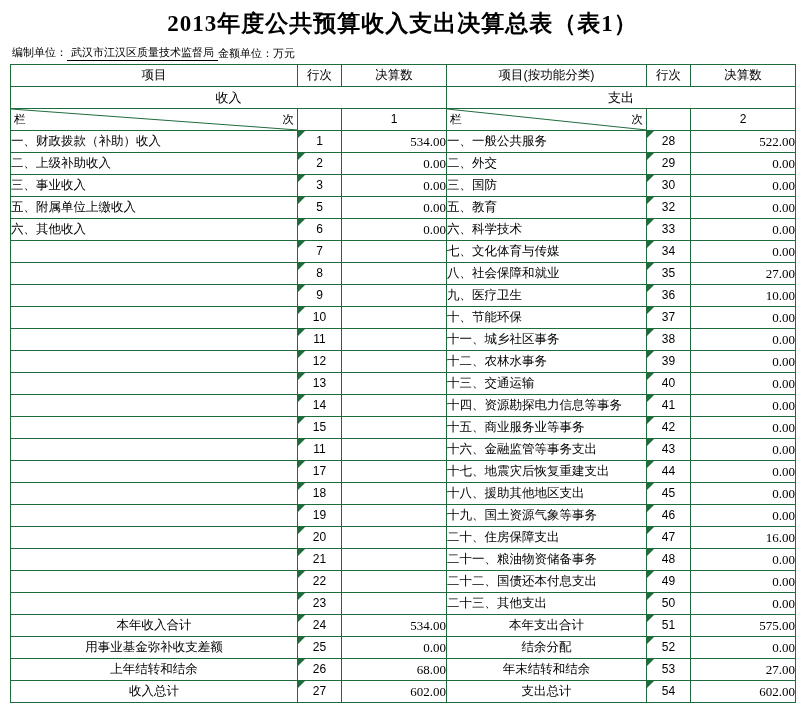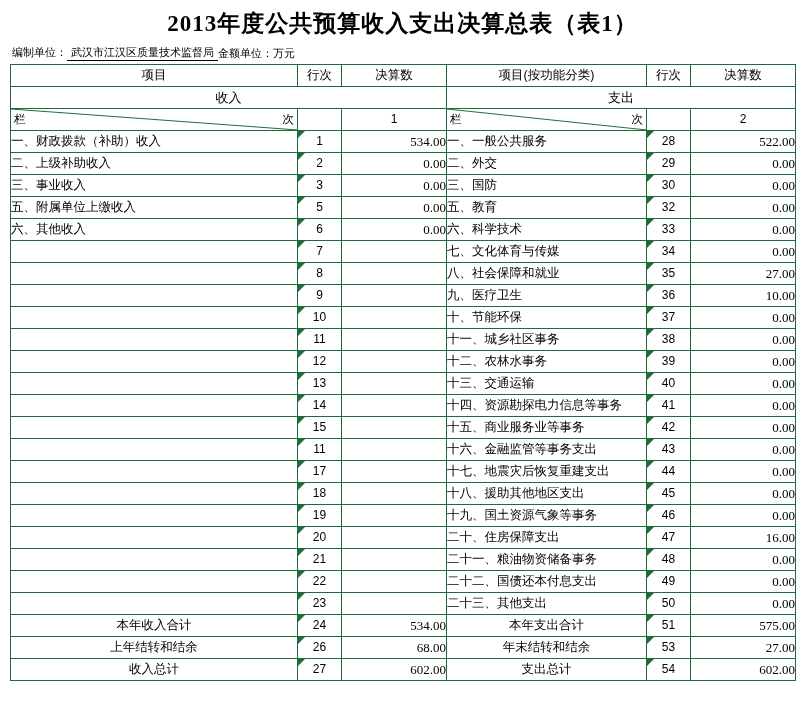--- a/index.html
+++ b/index.html
@@ -373,20 +373,28 @@
     <tbody id="summary-rows">
         <tr>
           <td class="item-cell bold center"><span>本年收入合计</span></td>
           <td class="num-cell rownum-cell"><span class="tick"></span><span>24</span></td>
           <td class="amt-cell"><span>534.00</span></td>
           <td class="item-cell bold center"><span>本年支出合计</span></td>
           <td class="num-cell rownum-cell"><span class="tick"></span><span>51</span></td>
           <td class="amt-cell"><span>575.00</span></td>
         </tr>
         <tr>
+          <td class="item-cell center"><span>用事业基金弥补收支差额</span></td>
+          <td class="num-cell rownum-cell"><span class="tick"></span><span>25</span></td>
+          <td class="amt-cell"><span>0.00</span></td>
+          <td class="item-cell center"><span>结余分配</span></td>
+          <td class="num-cell rownum-cell"><span class="tick"></span><span>52</span></td>
+          <td class="amt-cell"><span>0.00</span></td>
+        </tr>
+        <tr>
           <td class="item-cell center"><span>上年结转和结余</span></td>
           <td class="num-cell rownum-cell"><span class="tick"></span><span>26</span></td>
           <td class="amt-cell"><span>68.00</span></td>
           <td class="item-cell center"><span>年末结转和结余</span></td>
           <td class="num-cell rownum-cell"><span class="tick"></span><span>53</span></td>
           <td class="amt-cell"><span>27.00</span></td>
         </tr>
         <tr>
           <td class="item-cell bold center"><span>收入总计</span></td>
           <td class="num-cell rownum-cell"><span class="tick"></span><span>27</span></td>

